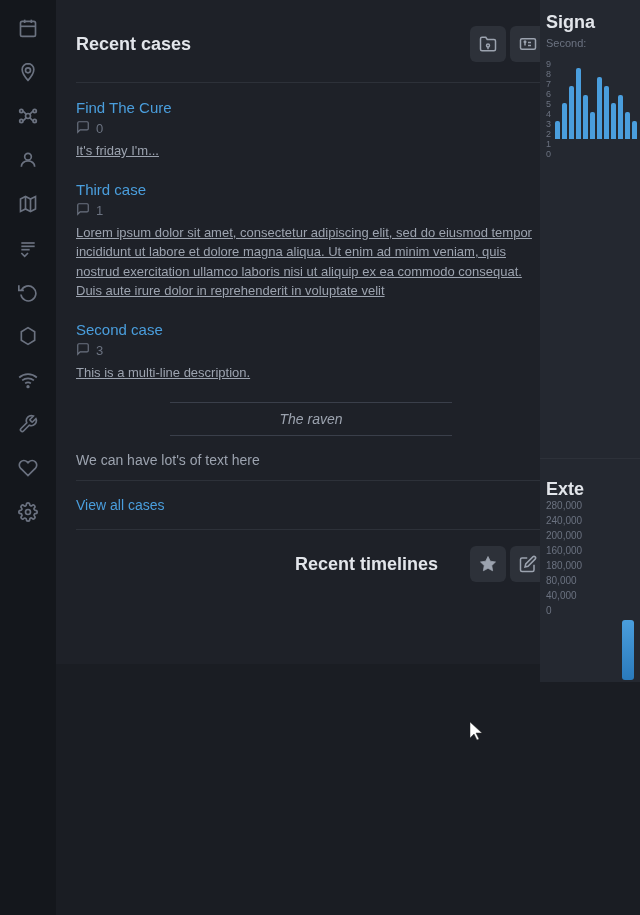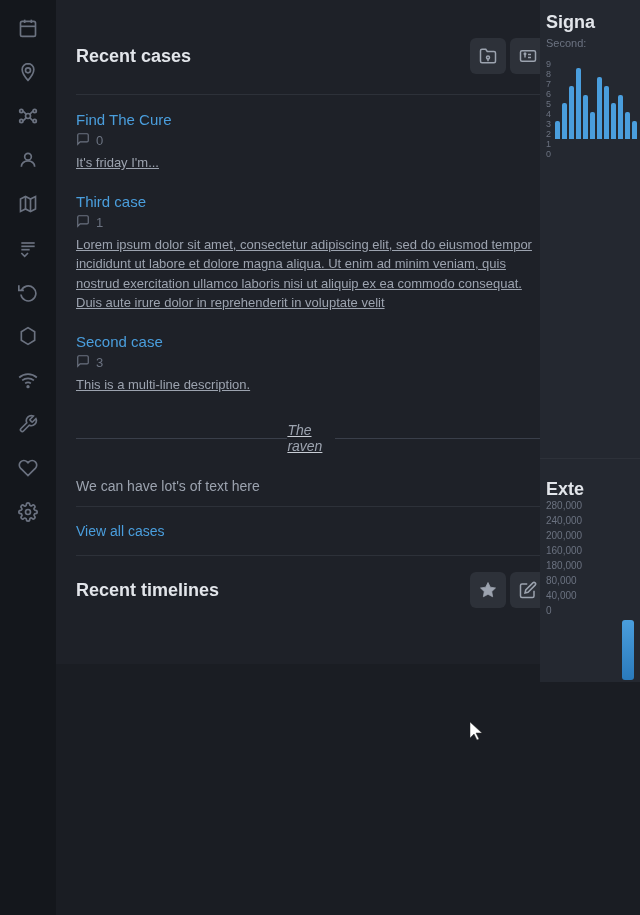--- a/index.html
+++ b/index.html
@@ -41,21 +41,21 @@
 
     
     .main {
       position: absolute;
       left: 56px;
       top: 0;
       width: 510px;
       height: 664px;
       background-color: #1e2128;
       overflow-y: auto;
-      padding: 38px 20px;
+      padding: 26px 20px;
     }
 
     
     .right-panel {
       position: absolute;
       left: 540px;
       top: 0;
       width: 100px;
       height: 682px;
       background-color: #242830;
@@ -139,23 +139,22 @@
     }
     .case-body-scroll::-webkit-scrollbar-thumb {
       background-color: #e2e5ea;
       border-radius: 3px;
     }
 
     
     .centered-block {
       margin: 16px 0;
       display: flex;
-      flex-direction: row;
-      align-items: center;
-      text-decoration: underline;
+      flex-direction: column;
+      align-items: center;
     }
     .center-line {
       height: 1px;
       background-color: #3a3f4a;
       width: 60%;
     }
     .center-text {
       font-style: italic;
       color: #9ca3af;
       font-size: 14px;
@@ -180,21 +179,21 @@
     .bottom-divider {
       height: 1px;
       background-color: #2d3139;
       margin: 16px 0;
     }
 
     
     .timelines-header {
       display: flex;
       align-items: center;
-      justify-content: space-between;
+      justify-content: flex-end;
       gap: 32px;
     }
 
     
     .right-panel-section {
       padding: 12px 8px;
       background-color: #242830;
       margin-bottom: 4px;
     }
     .right-panel-title {

